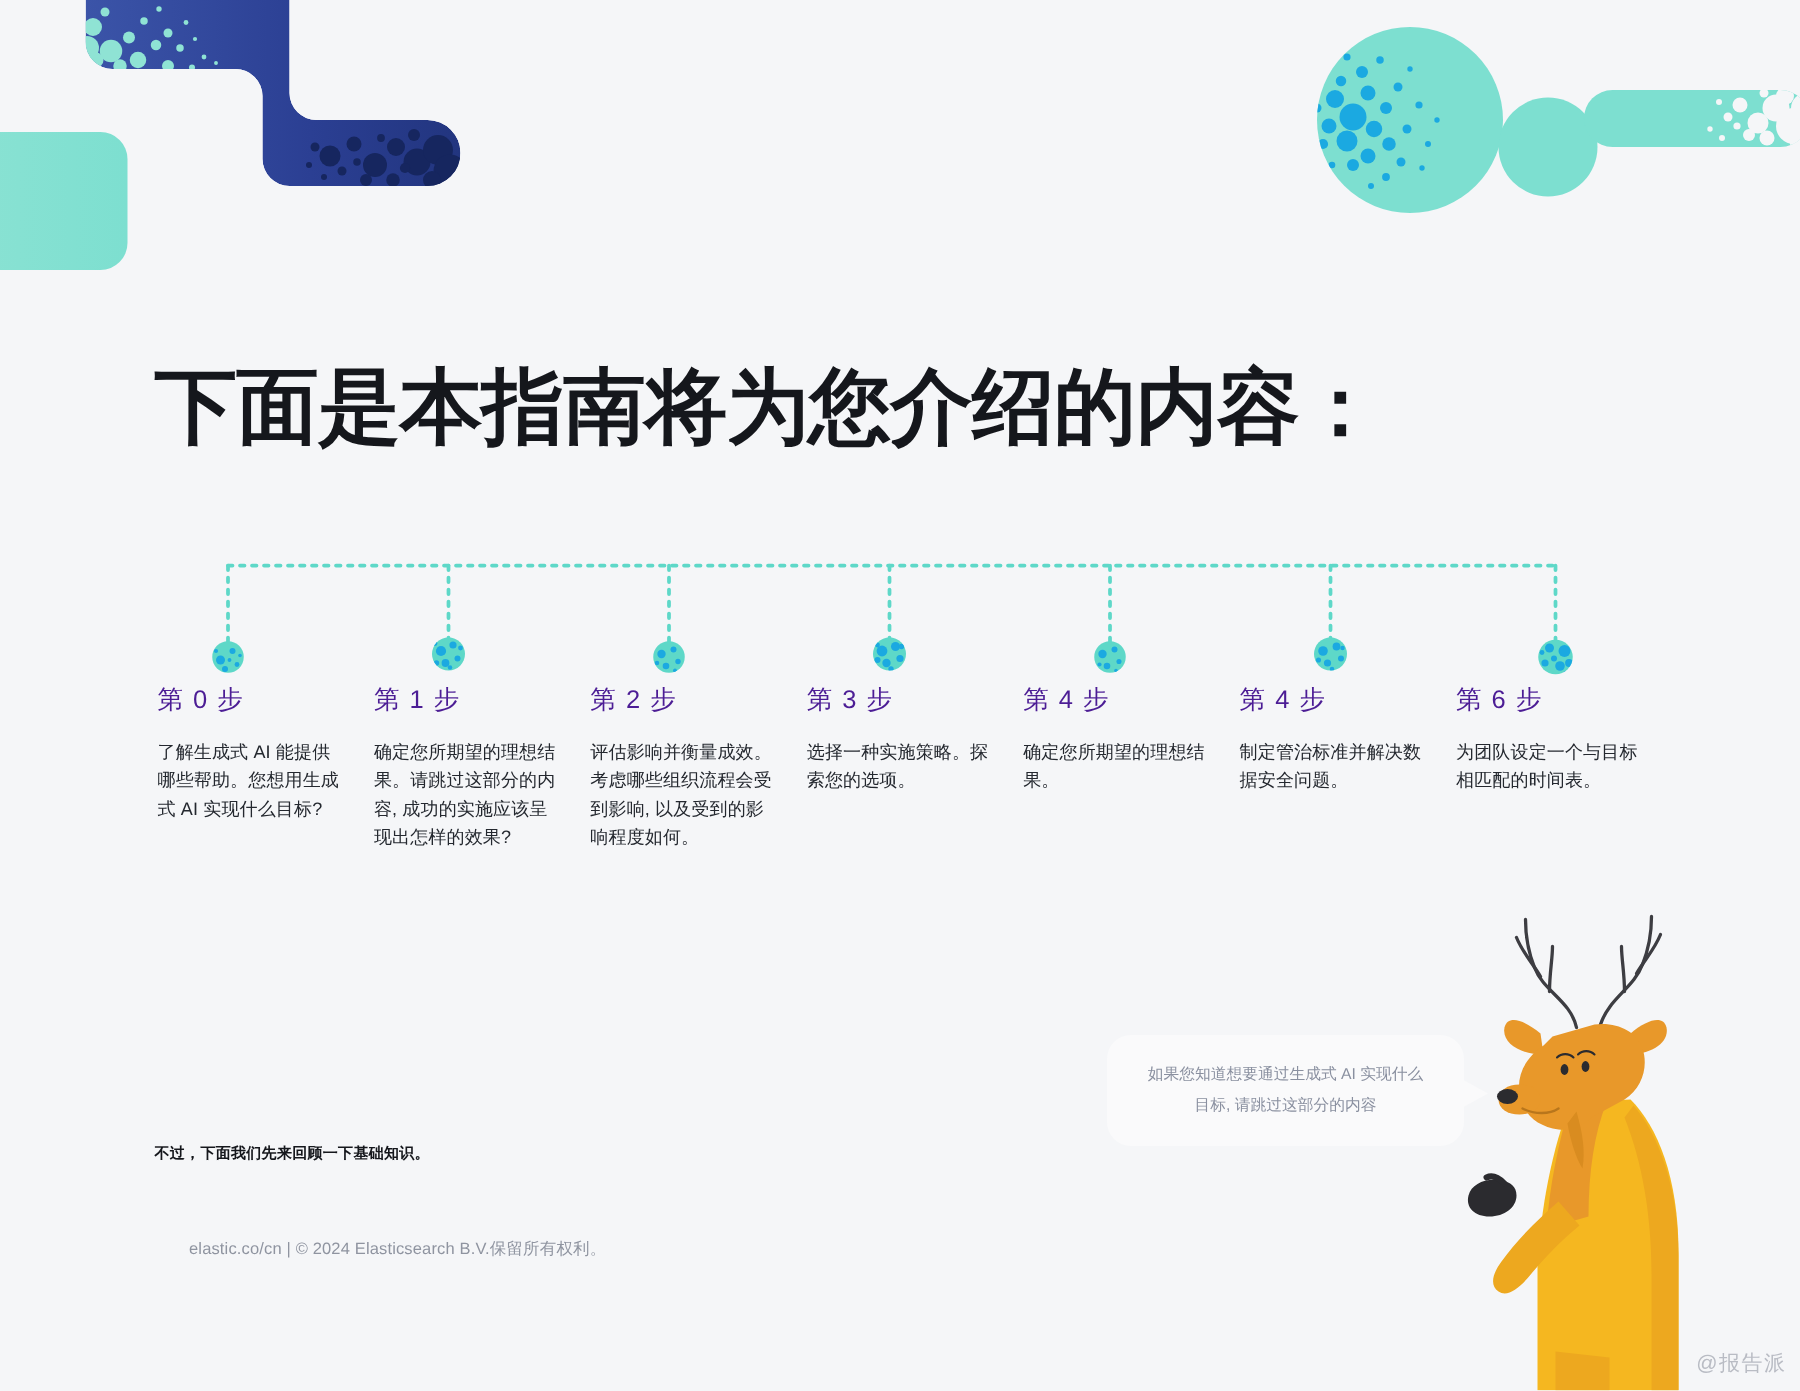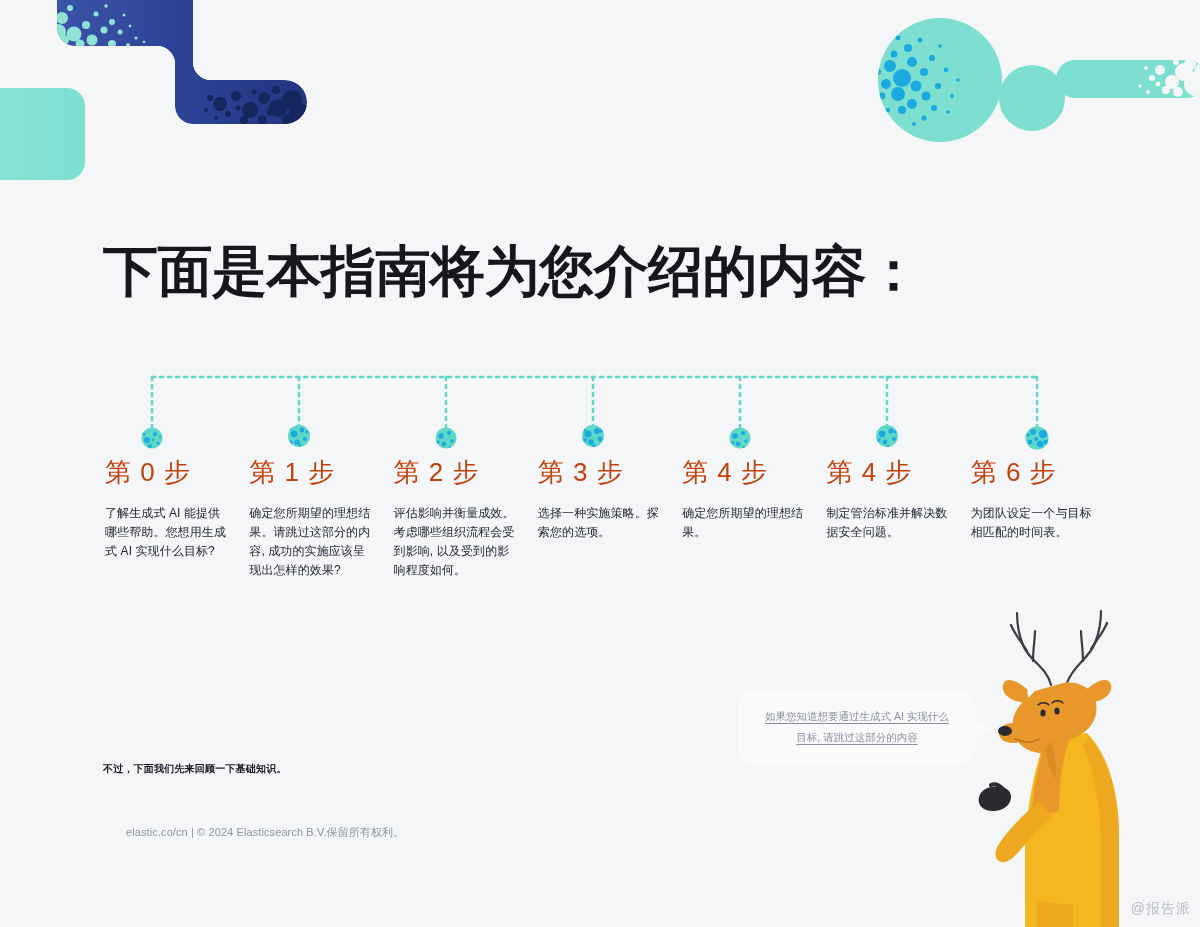--- a/index.html
+++ b/index.html
@@ -33,23 +33,23 @@
 
   
   .steps {
     position:absolute;
     left:105px; top:455px;
     width:1010px;
     display:flex;
   }
   .step { width:147px; padding-right:18px; }
   .step-title {
-    font-size:26px;
+    font-size:17px;
     font-weight:400;
-    color:#c2410c;
+    color:#4c1d95;
     letter-spacing:1px;
     margin-bottom:14px;
     white-space:nowrap;
   }
   .step-body {
     font-size:12px;
     line-height:19px;
     color:#24282f;
     letter-spacing:0.1px;
   }
@@ -77,21 +77,21 @@
     display:flex;
     flex-direction:column;
     align-items:center;
     justify-content:center;
     gap:6px;
     font-size:10.5px;
     line-height:15px;
     color:#8a90a0;
     text-align:center;
   }
-  .bubble-text span { text-decoration:underline; text-underline-offset:3px; }
+  .bubble-text span { text-underline-offset:3px; }
 
   
   .closing {
     position:absolute;
     left:103px; top:762px;
     font-size:10px;
     font-weight:700;
     color:#15171c;
     letter-spacing:0.2px;
   }

